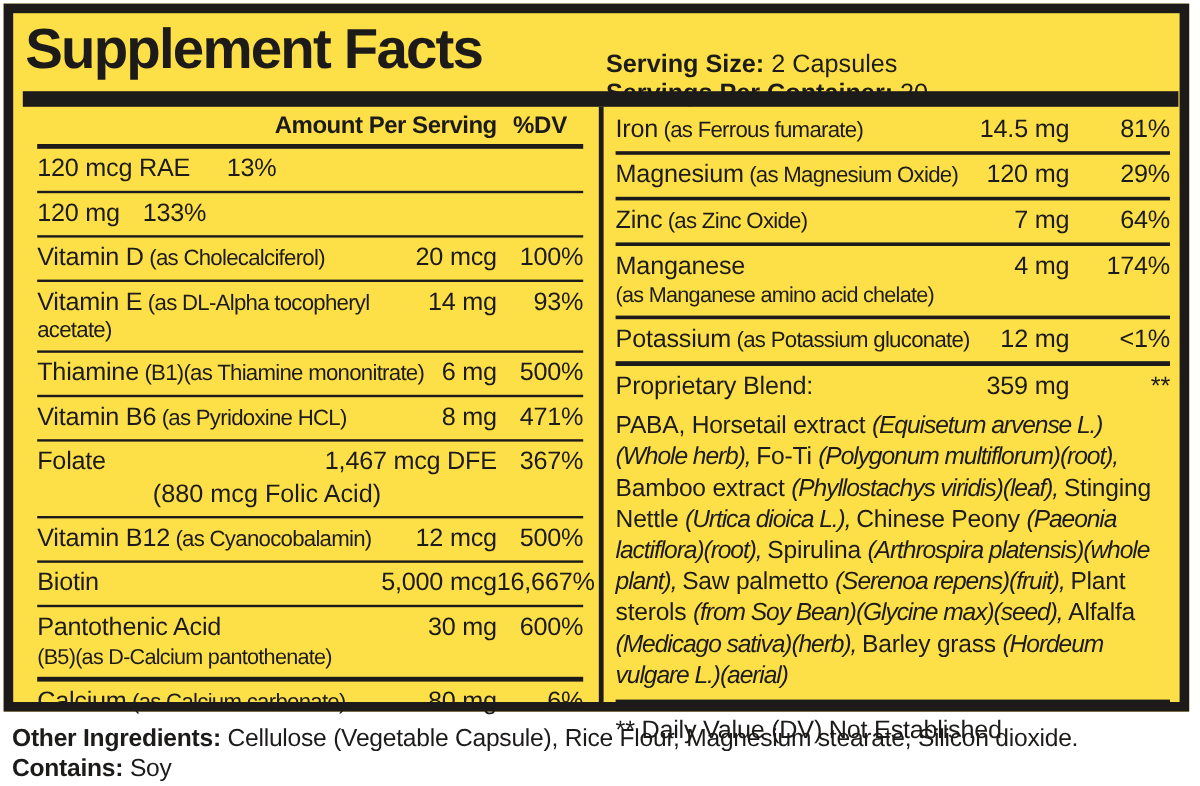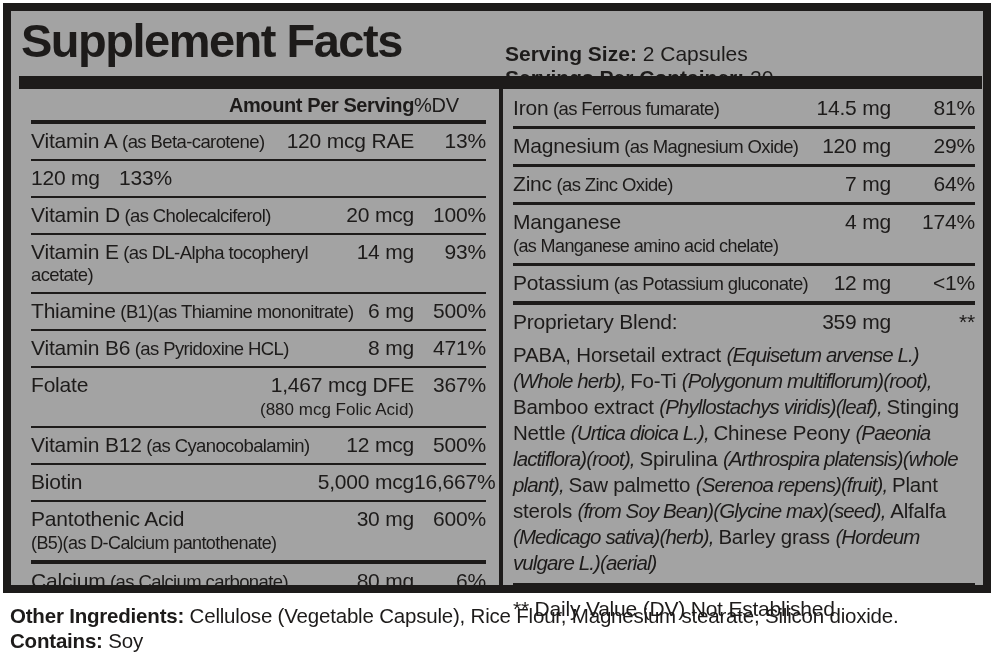--- a/index.html
+++ b/index.html
@@ -3,49 +3,49 @@
 <meta charset="utf-8">
 <style>
   html,body{margin:0;padding:0;}
   body{
     width:1000px;height:655px;background:#ffffff;overflow:hidden;position:relative;
     font-family:"Liberation Sans",sans-serif;color:#1d1b1a;
     -webkit-font-smoothing:antialiased;
   }
   .box{
     position:absolute;left:3px;top:3px;width:972px;height:574px;
-    border:8px solid #1d1b1a;background:#a3a3a3;
+    border:8px solid #1d1b1a;background:#fde047;
   }
   .title{
     position:absolute;left:10px;top:4px;
     font-size:47px;font-weight:bold;letter-spacing:-1.5px;line-height:52px;white-space:nowrap;
   }
   .serving{position:absolute;left:494px;top:3px;font-size:21px;line-height:24px;margin-top:28px;}
   .b{font-weight:bold;}
   .topbar{position:absolute;left:8px;top:65px;width:963px;height:13px;background:#1d1b1a;}
   .vdivider{position:absolute;left:488px;top:78px;width:4px;height:496px;background:#1d1b1a;}
   .leftcol{position:absolute;left:20px;top:80px;width:455px;}
   .rightcol{position:absolute;left:502px;top:80px;width:462px;}
 
   .lheader{display:flex;align-items:baseline;padding:3px 0 3px;border-bottom:4px solid #1d1b1a;}
   .lheader .sp{flex:1;}
   .hamount{font-weight:bold;font-size:20px;letter-spacing:-0.4px;text-align:right;}
-  .hdv{font-weight:normal;font-size:20px;letter-spacing:-0.2px;width:72px;text-align:left;}
+  .hdv{font-weight:bold;font-size:20px;letter-spacing:-0.2px;width:72px;text-align:center;}
 
   .row{border-bottom:2.5px solid #1d1b1a;}
   .rightcol .row{border-bottom-width:3px;}
   .rowline{display:flex;align-items:baseline;padding:5px 0 6px;}
   .cell-name{flex:1;min-width:0;}
   .nm{font-size:21px;letter-spacing:-0.2px;}
   .dt{font-size:18.5px;letter-spacing:-0.6px;}
   .sub{display:block;font-size:18px;letter-spacing:-0.6px;margin-top:2px;}
   .cell-amt{font-size:21px;letter-spacing:-0.2px;white-space:nowrap;text-align:right;}
   .cell-dv{width:72px;font-size:21px;letter-spacing:-0.2px;white-space:nowrap;text-align:right;}
   .rightcol .cell-dv{width:84px;}
-  .amt2{text-align:right;padding:0 72px 6px 0;font-size:17px;margin-top:-3px;}
+  .amt2{text-align:center;padding:0 72px 6px 0;font-size:21px;margin-top:-3px;}
 
   
   #left-rows .row:nth-child(10){border-bottom-width:4px;}
   #left-rows .row:nth-child(11){border-bottom:none;}
   #right-rows .row:nth-child(5){border-bottom-width:4px;}
   #right-rows .row:nth-child(6){border-bottom:none;}
 
   .blend{font-size:20.5px;line-height:26px;letter-spacing:-0.2px;padding-top:2px;}
   .bi{font-style:italic;letter-spacing:-0.9px;}
   .footbar{width:100%;height:7px;background:#1d1b1a;margin-top:7px;}
@@ -75,21 +75,20 @@
 
   <div class="leftcol">
     <div class="lheader">
       <span class="sp"></span>
       <span class="hamount">Amount Per Serving</span>
       <span class="hdv">%DV</span>
     </div>
     <div id="left-rows">
         <div class="row">
           <div class="rowline">
-            <div class="cell-name"><span class="nm">Vitamin A</span><span class="dt"> (as Beta-carotene)</span></div>
             <div class="cell-amt">120 mcg RAE</div>
             <div class="cell-dv">13%</div>
           </div>
         </div>
         <div class="row">
           <div class="rowline">
             <div class="cell-amt">120 mg</div>
             <div class="cell-dv">133%</div>
           </div>
         </div>

